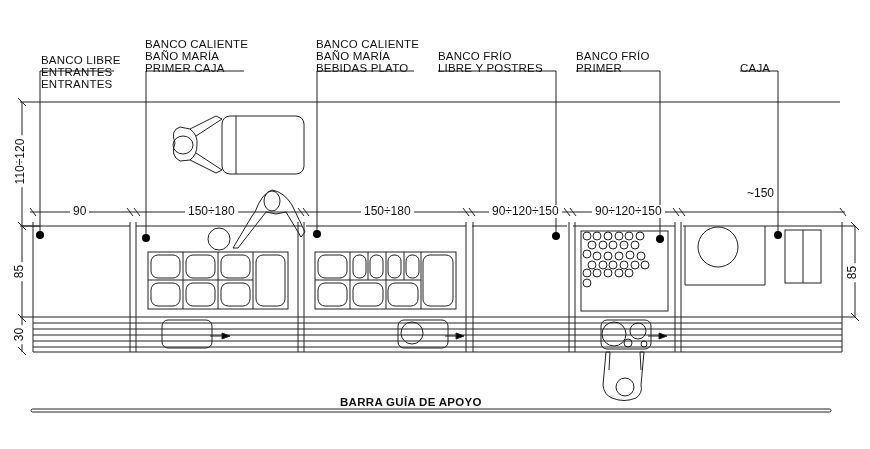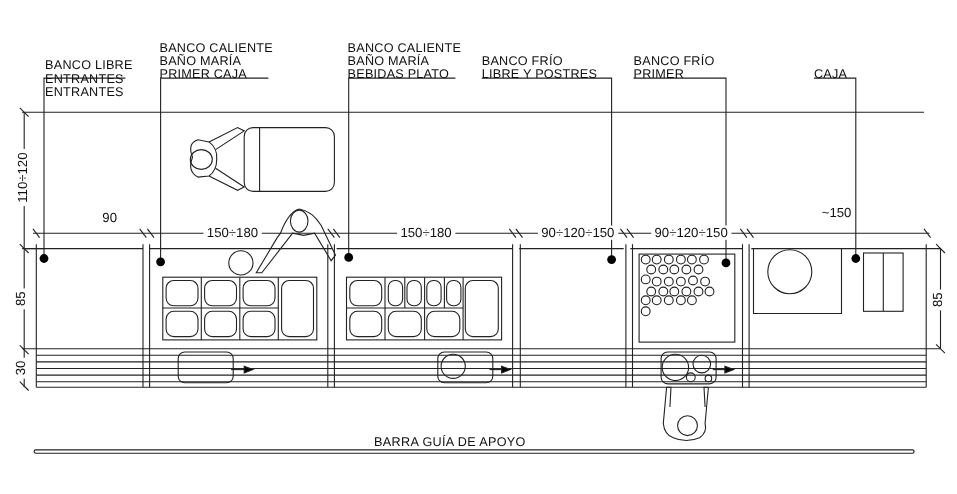--- a/index.html
+++ b/index.html
@@ -1,21 +1,21 @@
 <!DOCTYPE html>
 <html><head>
 <meta charset="utf-8">
 <style>
   html, body { margin:0; padding:0; background:#ffffff; }
   body { width:870px; height:449px; overflow:hidden; position:relative; font-family:"Liberation Sans", sans-serif; }
   svg { position:absolute; left:0; top:0; }
   .lbl { position:absolute; font-size:11.5px; line-height:12px; color:#111; letter-spacing:0.2px; white-space:pre; }
   .dim { position:absolute; font-size:12px; color:#111; background:#fff; padding:0 3px; line-height:13px; white-space:pre; }
   .vdim { position:absolute; font-size:12px; color:#111; background:#fff; transform:rotate(-90deg); transform-origin:center; line-height:13px; white-space:pre; padding:0 3px; }
-  .caption { position:absolute; font-size:11.5px; color:#111; letter-spacing:0.3px; white-space:pre; }
+  .caption { position:absolute; font-size:11.5px; color:#111; letter-spacing:0.3px; white-space:pre;font-weight:bold; }
 </style>
 </head>
 <body>
 
 <svg width="870" height="449" viewBox="0 0 870 449" fill="none" stroke="#222" stroke-width="1">
 
   <line x1="20" y1="102" x2="840" y2="102"></line>
 
   <g>
     <polyline points="40,236 40,71 114,71"></polyline>
@@ -215,21 +215,21 @@
   <rect x="31" y="409" width="800" height="3" rx="1.5"></rect>
 </svg>
 
 <div class="lbl" style="left:41px;top:54px;"><div>BANCO LIBRE</div><div>ENTRANTES</div><div>ENTRANTES</div></div>
 <div class="lbl" style="left:145px;top:38px;"><div>BANCO CALIENTE</div><div>BAÑO MARÍA</div><div>PRIMER CAJA</div></div>
 <div class="lbl" style="left:316px;top:38px;"><div>BANCO CALIENTE</div><div>BAÑO MARÍA</div><div>BEBIDAS PLATO</div></div>
 <div class="lbl" style="left:438px;top:50px;"><div>BANCO FRÍO</div><div>LIBRE Y POSTRES</div></div>
 <div class="lbl" style="left:576px;top:50px;"><div>BANCO FRÍO</div><div>PRIMER</div></div>
 <div class="lbl" style="left:740px;top:62px;"><div>CAJA</div></div>
 
-<div class="dim" style="left:70px;top:192px;margin-left:20px;">90</div>
+<div class="dim" style="left:70px;top:205px;">90</div>
 <div class="dim" style="left:185px;top:205px;">150÷180</div>
 <div class="dim" style="left:361px;top:205px;">150÷180</div>
 <div class="dim" style="left:489px;top:205px;">90÷120÷150</div>
 <div class="dim" style="left:592px;top:205px;">90÷120÷150</div>
 <div class="dim" style="left:744px;top:187px;">~150</div>
 
 <div class="vdim" style="left:-5px;top:155px;">110÷120</div>
 <div class="vdim" style="left:10px;top:265px;">85</div>
 <div class="vdim" style="left:10px;top:328px;">30</div>
 <div class="vdim" style="left:843px;top:266px;">85</div>

